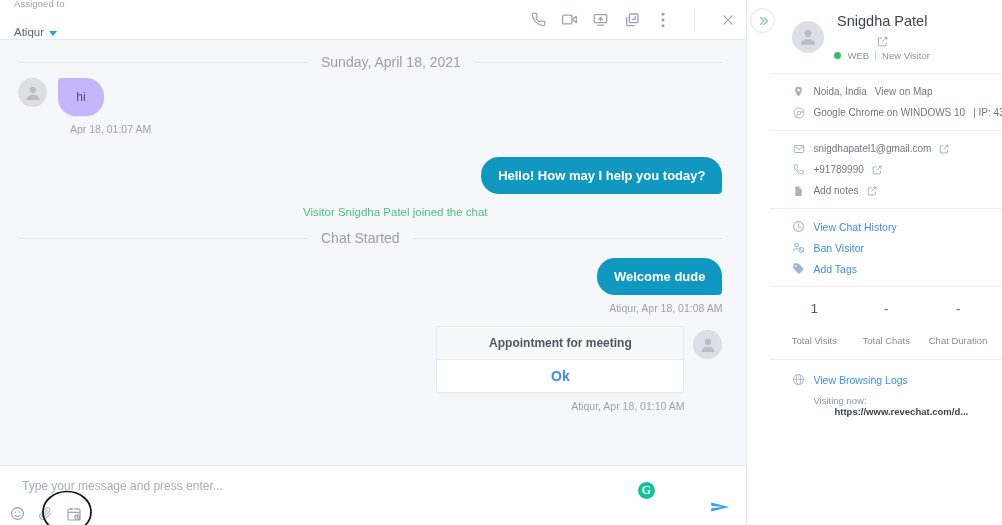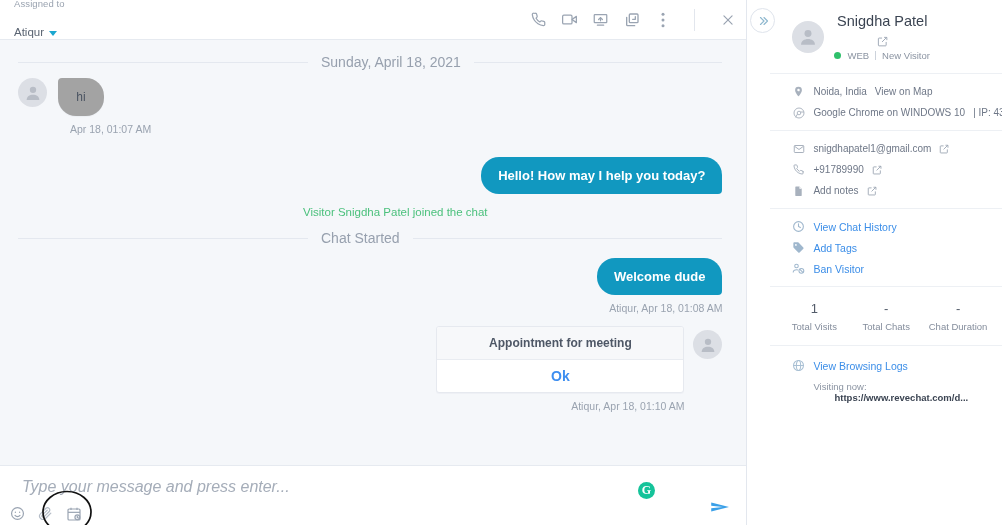--- a/index.html
+++ b/index.html
@@ -76,21 +76,21 @@
     width: 29px; height: 29px; border-radius: 50%;
     background: #dcdfe5; flex: 0 0 29px;
     display: flex; align-items: center; justify-content: center;
   }
   .avatar svg { display: block; }
 
   .bubble-wrap { display: flex; flex-direction: column; }
   .bubble-wrap.right { align-items: flex-end; }
 
   .bubble-in {
-    background: #a3a3a3;
+    background: #c4b5fd;
     color: #4b5462;
     font-size: 12px;
     padding: 12px 18px;
     border-radius: 4px 18px 18px 18px;
     margin-left: 11px;
     min-width: 46px;
     text-align: center;
     box-shadow: 0 1px 1px rgba(20,40,80,0.04);
   }
   .bubble-out {
@@ -139,25 +139,24 @@
   
   .composer {
     min-height: 60px;
     background: #ffffff;
     border-top: 1px solid #e6eaf0;
     padding: 10px 14px 4px 22px;
     position: relative;
   }
   .composer-input {
     width: 100%; border: none; outline: none;
-    font-size: 16px; color: #535c6a;
+    font-size: 12px; color: #535c6a;
     background: transparent;
     font-family: "Liberation Sans", sans-serif;
     padding: 2px 0 0 0;
-    font-style: italic;
   }
   .composer-input::placeholder { color: #a5adb9; }
   .composer-tools {
     position: absolute; left: 8px; bottom: 2px;
     display: flex; align-items: center; gap: 9px;
   }
   .ct-ico { width: 19px; height: 19px; display: flex; align-items: center; justify-content: center; cursor: pointer; }
   .grammarly {
     position: absolute; left: 638px; top: 16px;
     width: 17px; height: 17px; border-radius: 50%;
@@ -204,21 +203,21 @@
   .srow:last-child { margin-bottom: 0; }
   .srow .sico { width: 13px; height: 13px; flex: 0 0 13px; display: flex; align-items: center; justify-content: center; }
   .srow .stxt { font-size: 10px; color: #6e7787; white-space: nowrap; }
   .lnk { color: #3c8ee8; cursor: pointer; }
   .lnk-blue { font-size: 10.5px; color: #3c8ee8; cursor: pointer; }
   .edit-ico { cursor: pointer; display: flex; }
 
   .stats { display: flex; padding: 14px 8px 13px 8px; border-bottom: 1px solid #edf0f4; }
   .stat { flex: 1; text-align: center; }
   .stat-v { font-size: 13px; color: #535c6a; }
-  .stat-l { font-size: 9.5px; color: #848d9c; margin-top: 5px; }
+  .stat-l { font-size: 9.5px; color: #848d9c; margin-top: 19px; }
 
   .visit-now { font-size: 9.5px; color: #8b94a2; margin: 9px 0 0 21px; }
   .visit-now b { color: #3b4452; font-weight: bold; padding-left: 21px; }
 </style>
 </head>
 <body>
 
 <div class="app">
 
   <div class="chat-col">
@@ -497,38 +496,38 @@
         <span class="sico">
           <svg width="13" height="13" viewBox="0 0 24 24" fill="none" stroke="#9fb7cd" stroke-width="2" stroke-linecap="round">
               <circle cx="12" cy="12" r="9"></circle>
               <polyline points="12 7 12 12 15.5 14"></polyline>
             </svg>
         </span>
         <span class="lnk-blue">View Chat History</span>
       </div>
       <div class="srow">
         <span class="sico">
-          <svg width="13" height="13" viewBox="0 0 24 24" fill="#9fb7cd">
-              <path d="M11.3 2.5H4.2A1.7 1.7 0 0 0 2.5 4.2v7.1a1.7 1.7 0 0 0 .5 1.2l8.6 8.6a1.7 1.7 0 0 0 2.4 0l6.9-6.9a1.7 1.7 0 0 0 0-2.4L12.5 3a1.7 1.7 0 0 0-1.2-.5z"></path>
-              <circle cx="7.2" cy="7.2" r="1.7" fill="#ffffff"></circle>
-            </svg>
-        </span>
-        <span class="lnk-blue">Add Tags</span>
-      </div>
-      <div class="srow">
-        <span class="sico">
           <svg width="14" height="13" viewBox="0 0 24 24" fill="none" stroke="#9fb7cd" stroke-width="1.9">
               <circle cx="8.3" cy="7.5" r="3.3"></circle>
               <path d="M2.2 19.5c0-3.4 2.7-5.3 6.1-5.3 1 0 2 .2 2.8.5"></path>
               <circle cx="17.3" cy="16.3" r="4.5"></circle>
               <line x1="14.1" y1="13.1" x2="20.5" y2="19.5"></line>
             </svg>
         </span>
         <span class="lnk-blue">Ban Visitor</span>
       </div>
+      <div class="srow">
+        <span class="sico">
+          <svg width="13" height="13" viewBox="0 0 24 24" fill="#9fb7cd">
+              <path d="M11.3 2.5H4.2A1.7 1.7 0 0 0 2.5 4.2v7.1a1.7 1.7 0 0 0 .5 1.2l8.6 8.6a1.7 1.7 0 0 0 2.4 0l6.9-6.9a1.7 1.7 0 0 0 0-2.4L12.5 3a1.7 1.7 0 0 0-1.2-.5z"></path>
+              <circle cx="7.2" cy="7.2" r="1.7" fill="#ffffff"></circle>
+            </svg>
+        </span>
+        <span class="lnk-blue">Add Tags</span>
+      </div>
     </div>
 
     <div class="stats">
       <div class="stat">
         <div class="stat-v">1</div>
         <div class="stat-l">Total Visits</div>
       </div>
       <div class="stat">
         <div class="stat-v">-</div>
         <div class="stat-l">Total Chats</div>

